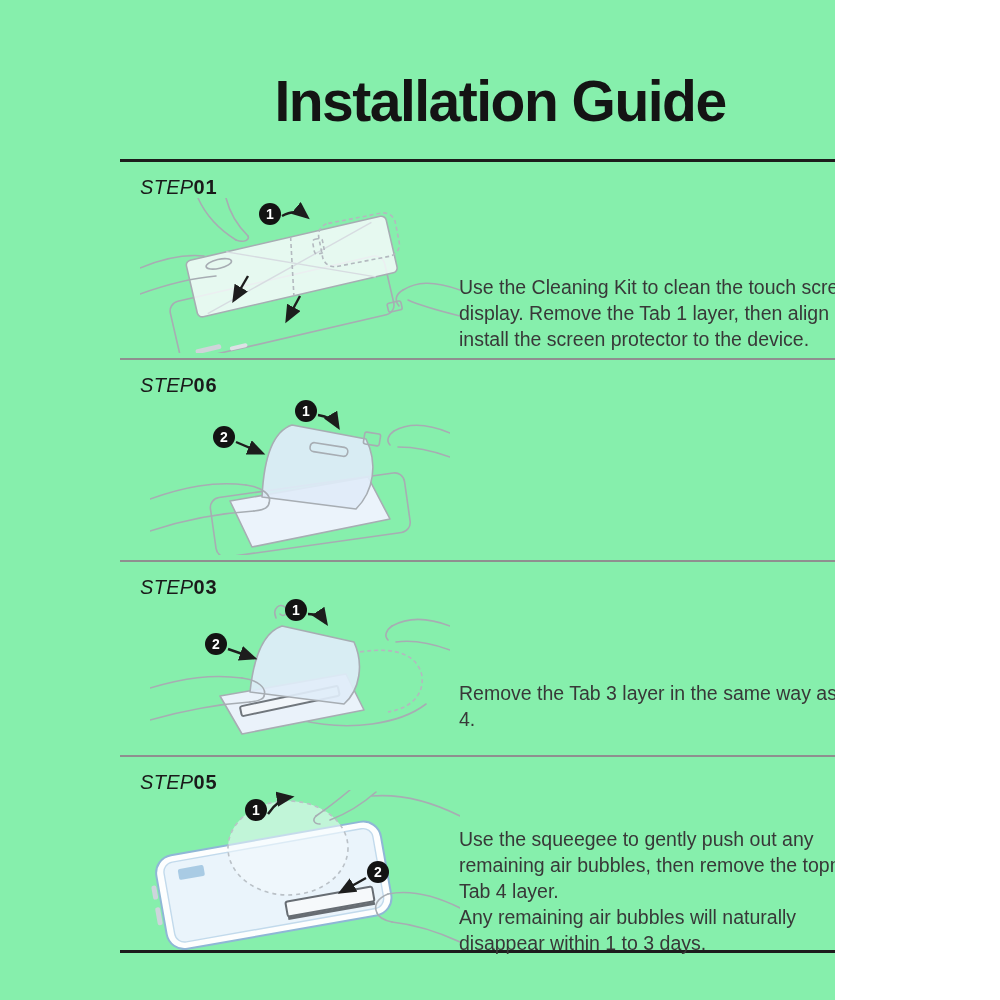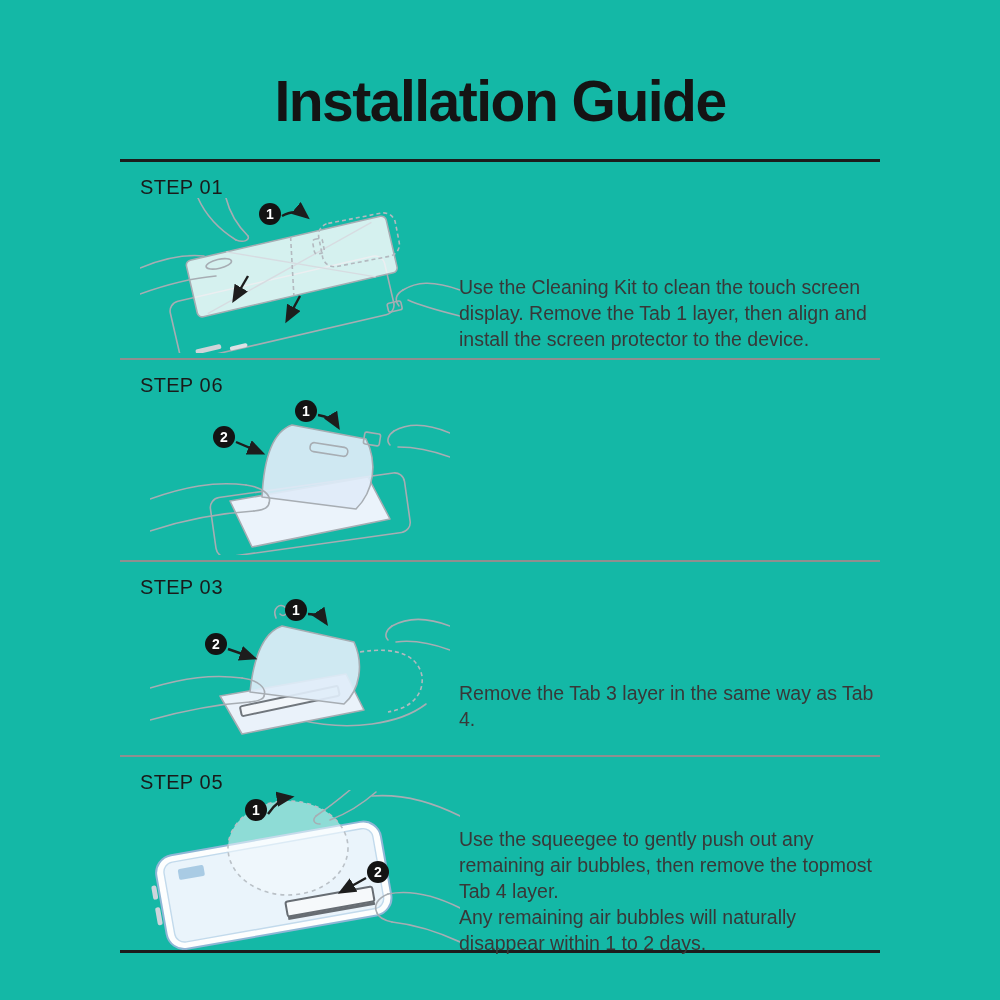--- a/index.html
+++ b/index.html
@@ -1,25 +1,25 @@
 <!DOCTYPE html>
 <html><head>
 <meta charset="utf-8">
 <style>
   html,body{margin:0;padding:0;background:#ffffff;}
-  .page{position:relative;width:1000px;height:1000px;background:#14b8a6;overflow:hidden;
+  .page{position:relative;width:835px;height:1000px;background:#86efac;overflow:hidden;
         font-family:"Liberation Sans", sans-serif;color:#2f2f2f;}
   .title{position:absolute;top:30px;left:0;width:1000px;text-align:center;
          font-size:57px;font-weight:800;color:#141414;letter-spacing:-1.5px;}
   .rule{position:absolute;left:120px;width:760px;}
   .rule.black{height:3px;background:#1c1c1c;}
   .rule.gray{height:2px;background:#8f8f8f;}
   .step-label{position:absolute;left:140px;font-size:20px;color:#1a1a1a;letter-spacing:.3px;}
-  .step-label .lbl{font-weight:500;}
-  .step-label .num{font-weight:400;margin-left:6px;letter-spacing:1px;}
+  .step-label .lbl{font-weight:500;font-style:italic;}
+  .step-label .num{font-weight:700;letter-spacing:1px;}
   .step-text{position:absolute;left:459px;width:428px;font-size:19.5px;line-height:26px;color:#383838;margin-top:48px;}
   .step-text p{margin:0;}
   .illus{position:absolute;}
   .illus svg{display:block;}
   .art{stroke:#a7adb3;stroke-width:1.6;fill:none;stroke-linecap:round;stroke-linejoin:round;}
   .artfill{stroke:#a7adb3;stroke-width:1.6;stroke-linejoin:round;}
   .faint{stroke:#d7dce1;stroke-width:1.4;fill:none;}
   .dash{stroke:#b3b9bf;stroke-width:1.6;fill:none;stroke-dasharray:4 3;}
   .arrow{stroke:#1d1d1d;stroke-width:2.4;fill:none;}
   .badge{fill:#131313;}
@@ -234,16 +234,16 @@
         <text class="badge-num" x="116" y="25">1</text>
       </g>
       <g>
         <circle class="badge" cx="238" cy="82" r="11"></circle>
         <text class="badge-num" x="238" y="87">2</text>
       </g>
     </svg>
   </div>
   <div class="step-text" style="top:778px">
     <p>Use the squeegee to gently push out any remaining air bubbles, then remove the topmost Tab 4 layer.</p>
-    <p>Any remaining air bubbles will naturally disappear within 1 to 2 days.</p>
+    <p>Any remaining air bubbles will naturally disappear within 1 to 3 days.</p>
   </div>
 
 </div>
 
 </body></html>

